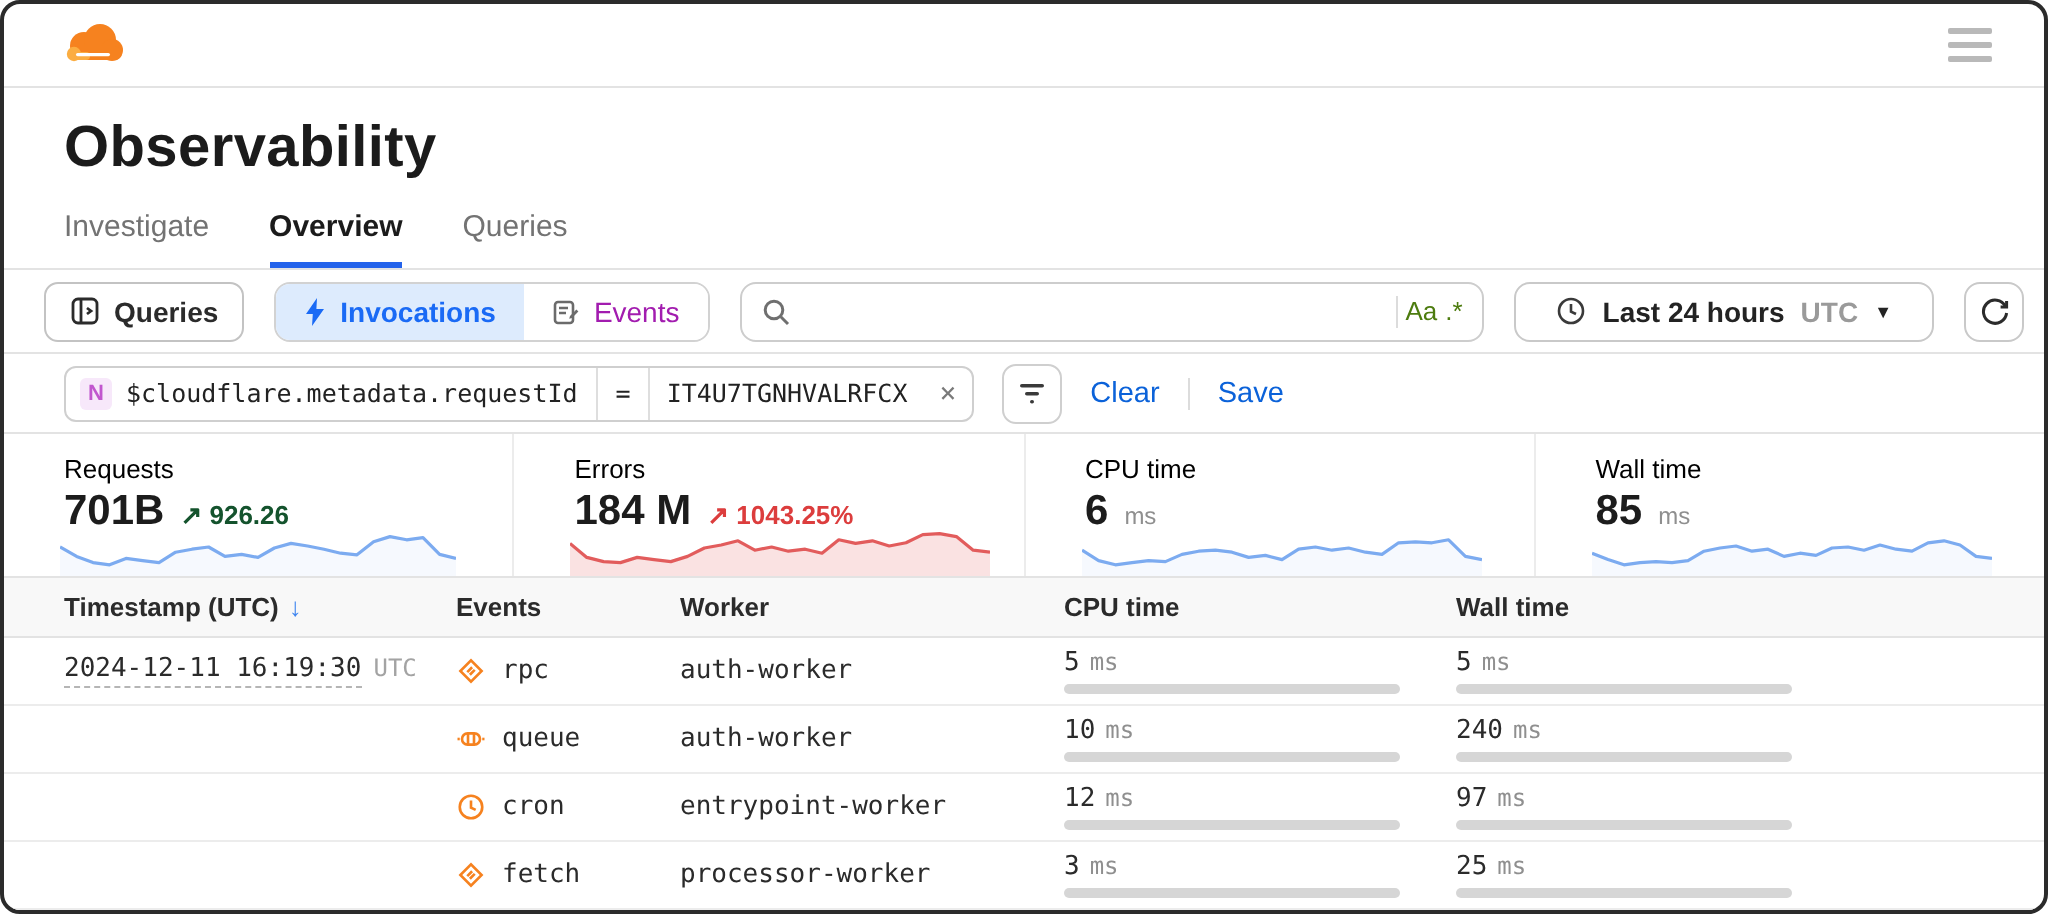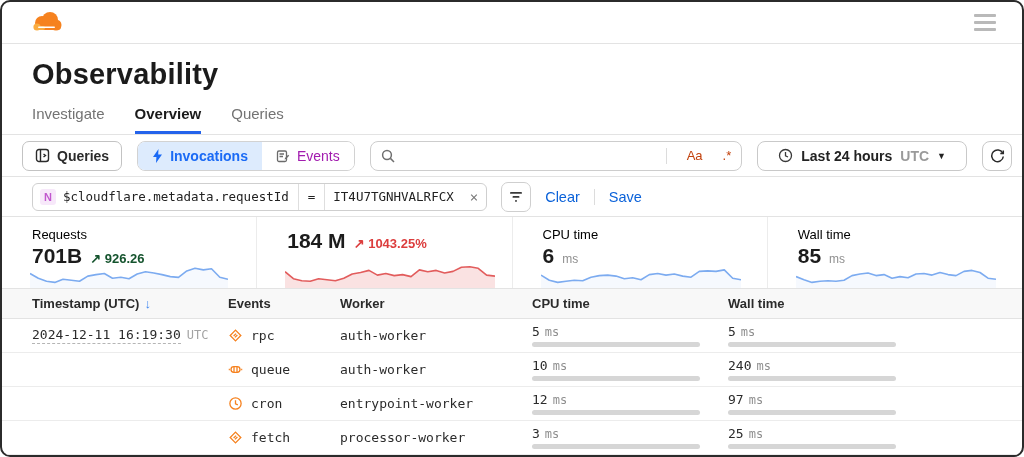--- a/index.html
+++ b/index.html
@@ -27,21 +27,21 @@
         border:1px solid #c3c3c3; border-radius:7px; background:#fff; font-size:14px;
         font-weight:700; color:#2b2b2b; cursor:pointer; }
   .segctrl{ display:flex; border:1px solid #d2d2d2; border-radius:8px; overflow:hidden; height:30px; }
   .seg{ display:flex; align-items:center; gap:7px; padding:0 14px; font-size:14px;
         color:#a21caf; background:#fff; cursor:pointer; }
   .seg.active{ background:#ddebfd; color:#1a6af5; font-weight:600; }
   .searchbox{ flex:1; display:flex; align-items:center; height:30px; border:1px solid #cdcdcd;
               border-radius:8px; padding:0 10px; gap:8px; background:#fff; }
   .searchbox input{ flex:1; border:none; outline:none; font-size:13px; color:#333;
                     font-family:"Liberation Sans", sans-serif; background:transparent; }
-  .search-right{ display:flex; align-items:center; gap:20px; color:#c2410c; font-size:13px; }
+  .search-right{ display:flex; align-items:center; gap:4px; color:#4d7c0f; font-size:13px; }
   .vdiv{ width:1px; height:16px; background:#dcdcdc; }
   .timebtn{ display:inline-flex; align-items:center; gap:8px; height:30px; padding:0 20px;
             border:1px solid #c9c9c9; border-radius:8px; background:#fff; cursor:pointer; }
   .timebtn .tlabel{ font-size:14px; font-weight:600; color:#232323; }
   .timebtn .tz{ font-size:14px; font-weight:600; color:#9a9a9a; }
   .caret{ font-size:9px; color:#232323; }
   .iconbtn{ width:30px; height:30px; border:1px solid #c9c9c9; border-radius:8px; background:#fff;
             display:inline-flex; align-items:center; justify-content:center; cursor:pointer; }
 
   
@@ -229,20 +229,21 @@
       <div class="valline">
         <span class="bigval">701B</span>
         <span class="delta" style="color:#14532d"><span>↗</span> <span>926.26</span></span>
       </div>
       <svg class="spark" width="198" height="30">
           <polygon points="0,30 0.0,15.5 8.3,20.2 16.5,23.3 24.8,24.4 33.0,21.2 41.3,22.3 49.5,23.3 57.8,18.1 66.0,16.6 74.3,15.5 82.5,20.2 90.8,19.2 99.0,20.7 107.2,16.0 115.5,13.7 123.8,15.0 132.0,16.6 140.3,18.6 148.5,19.4 156.8,12.9 165.0,10.3 173.3,11.9 181.5,10.8 189.8,19.2 198.0,21.2 198,30" fill="#7cabf0" fill-opacity="0.07"></polygon>
           <polyline points="0.0,15.5 8.3,20.2 16.5,23.3 24.8,24.4 33.0,21.2 41.3,22.3 49.5,23.3 57.8,18.1 66.0,16.6 74.3,15.5 82.5,20.2 90.8,19.2 99.0,20.7 107.2,16.0 115.5,13.7 123.8,15.0 132.0,16.6 140.3,18.6 148.5,19.4 156.8,12.9 165.0,10.3 173.3,11.9 181.5,10.8 189.8,19.2 198.0,21.2" fill="none" stroke="#7cabf0" stroke-width="1.6" stroke-linejoin="round"></polyline>
         </svg>
     </div>
     <div class="stat">
+      <div class="slabel">Errors</div>
       <div class="valline">
         <span class="bigval">184 M</span>
         <span class="delta" style="color:#dc3d3d"><span>↗</span> <span>1043.25%</span></span>
       </div>
       <svg class="spark" width="210" height="30">
           <polygon points="0,30 0.0,13.7 8.4,20.7 16.8,22.8 25.2,23.3 33.6,20.7 42.0,21.8 50.4,22.8 58.8,20.2 67.2,16.0 75.6,14.5 84.0,12.4 92.4,17.1 100.8,15.5 109.2,17.6 117.6,16.6 126.0,18.6 134.4,11.9 142.8,13.7 151.2,12.4 159.6,15.0 168.0,13.4 176.4,9.3 184.8,8.8 193.2,10.3 201.6,17.1 210.0,18.1 210,30" fill="#e25c5c" fill-opacity="0.18"></polygon>
           <polyline points="0.0,13.7 8.4,20.7 16.8,22.8 25.2,23.3 33.6,20.7 42.0,21.8 50.4,22.8 58.8,20.2 67.2,16.0 75.6,14.5 84.0,12.4 92.4,17.1 100.8,15.5 109.2,17.6 117.6,16.6 126.0,18.6 134.4,11.9 142.8,13.7 151.2,12.4 159.6,15.0 168.0,13.4 176.4,9.3 184.8,8.8 193.2,10.3 201.6,17.1 210.0,18.1" fill="none" stroke="#e25c5c" stroke-width="1.6" stroke-linejoin="round"></polyline>
         </svg>
     </div>
     <div class="stat">

